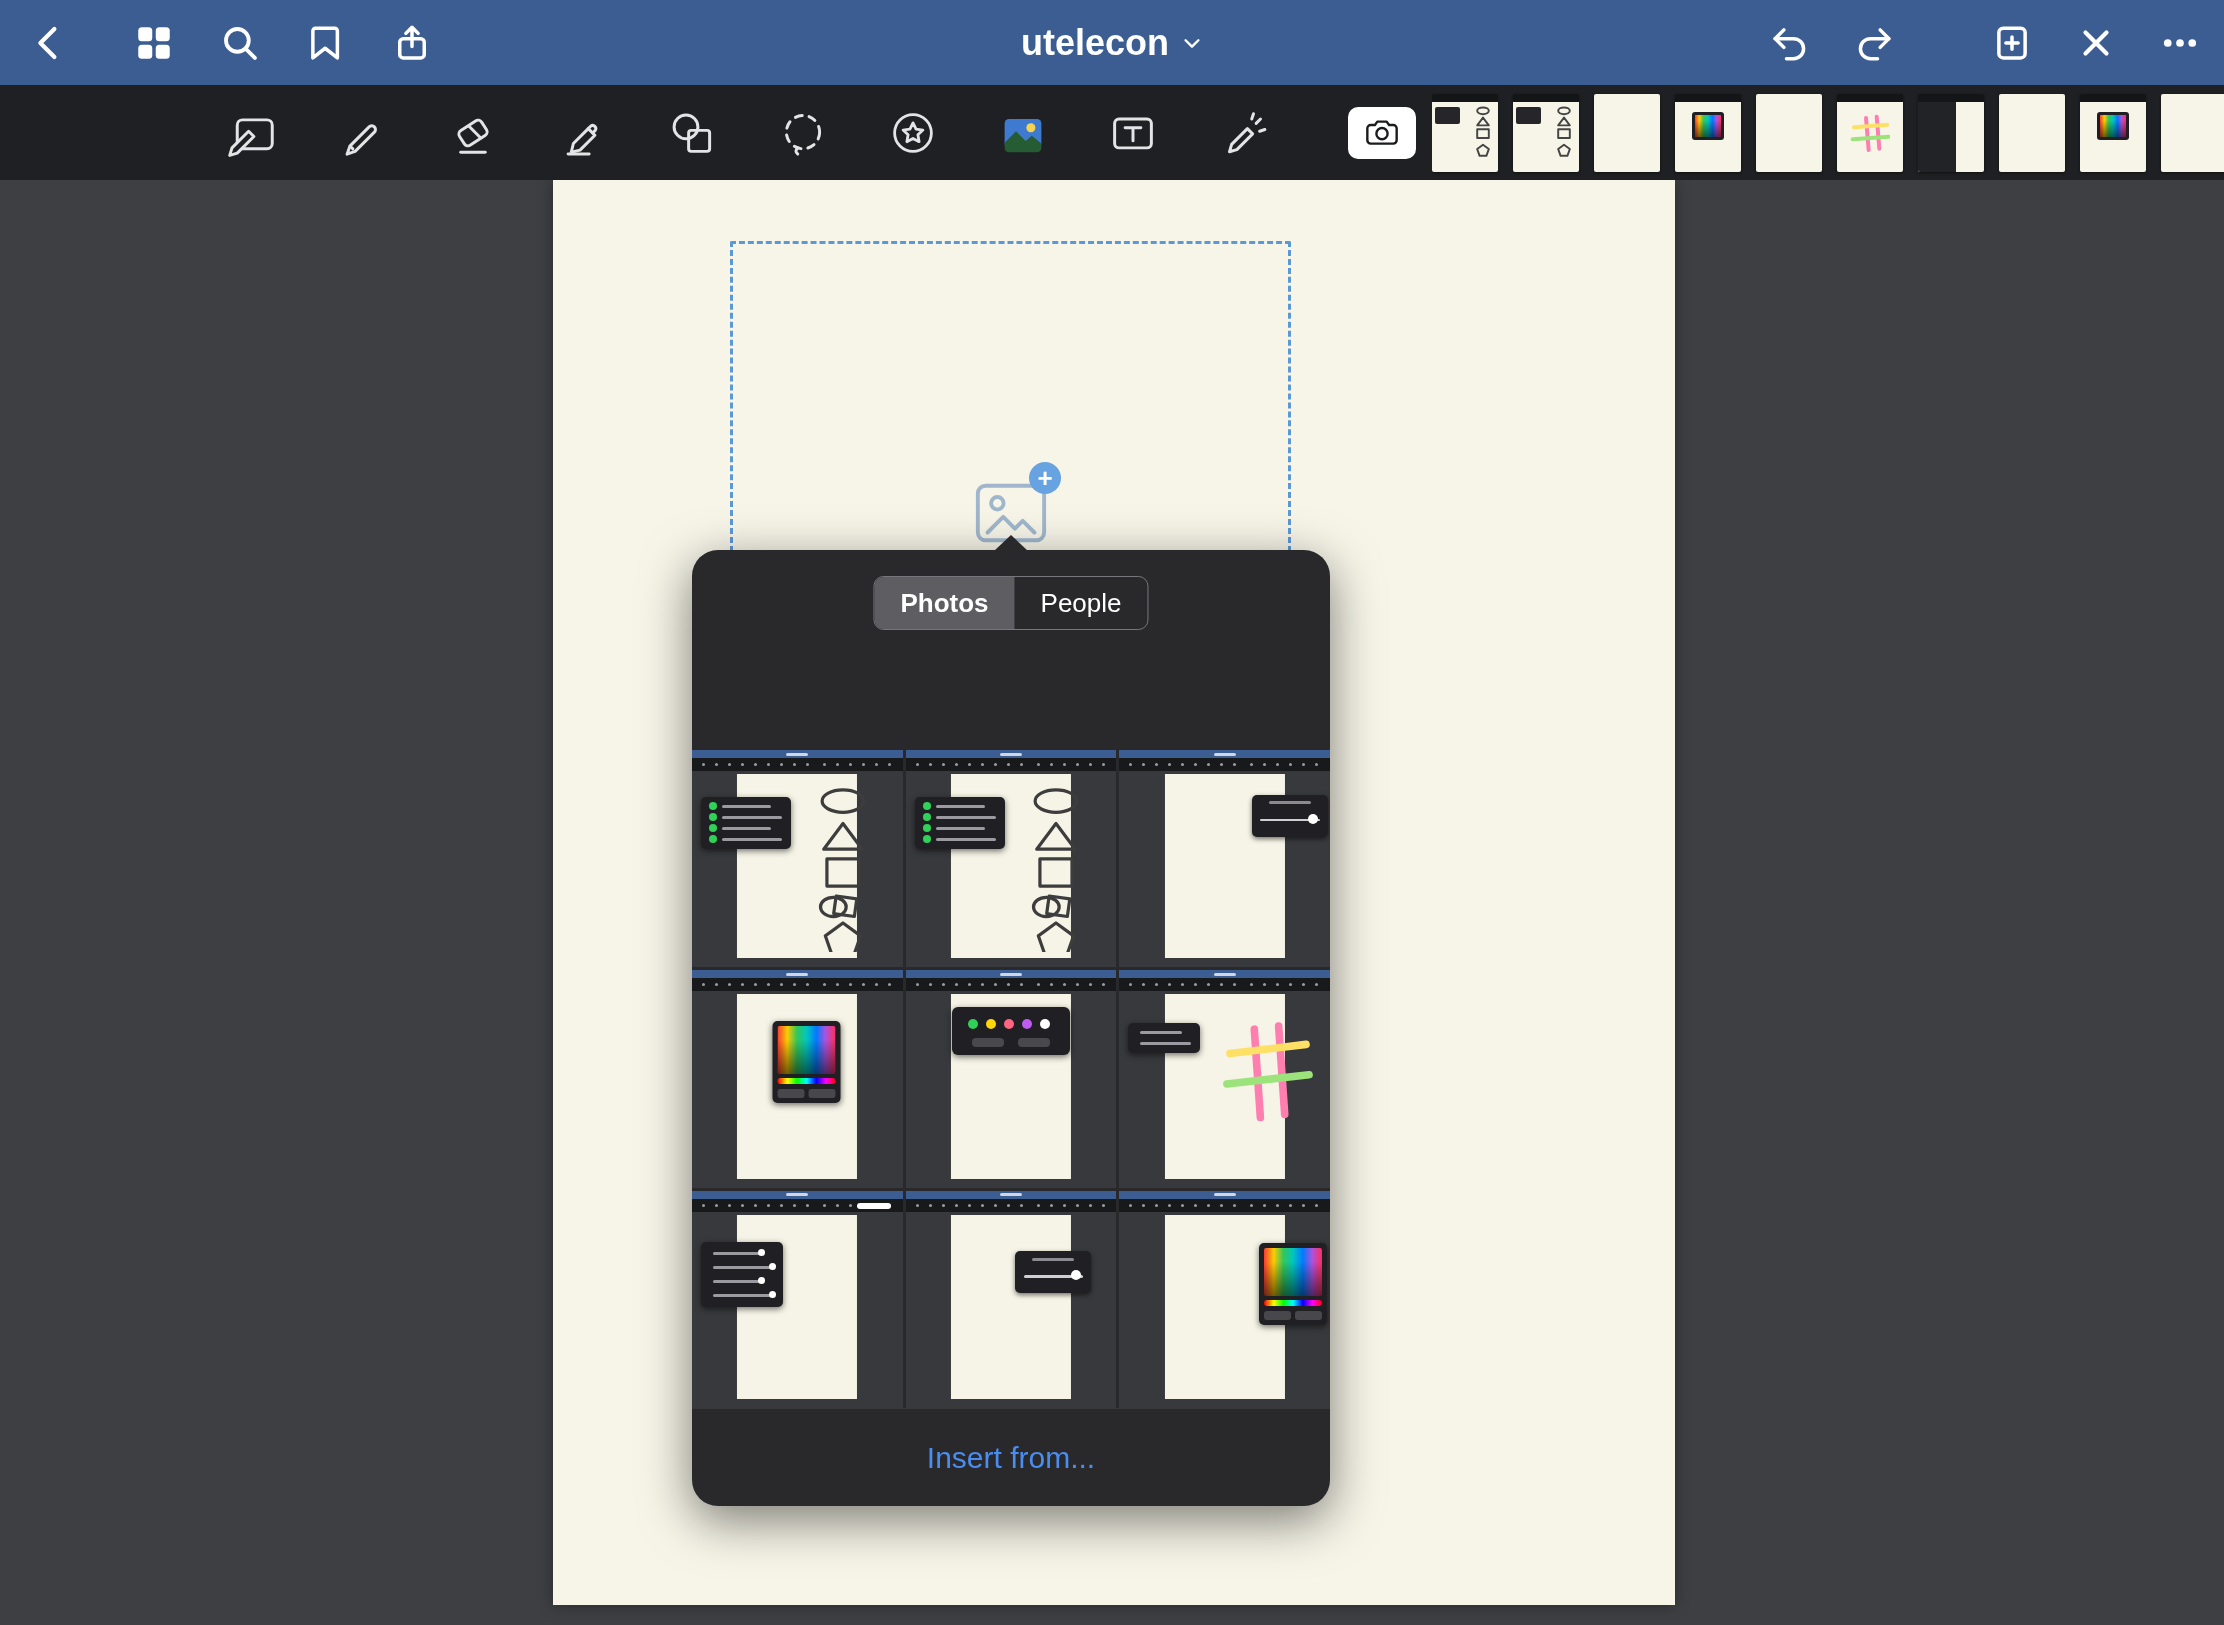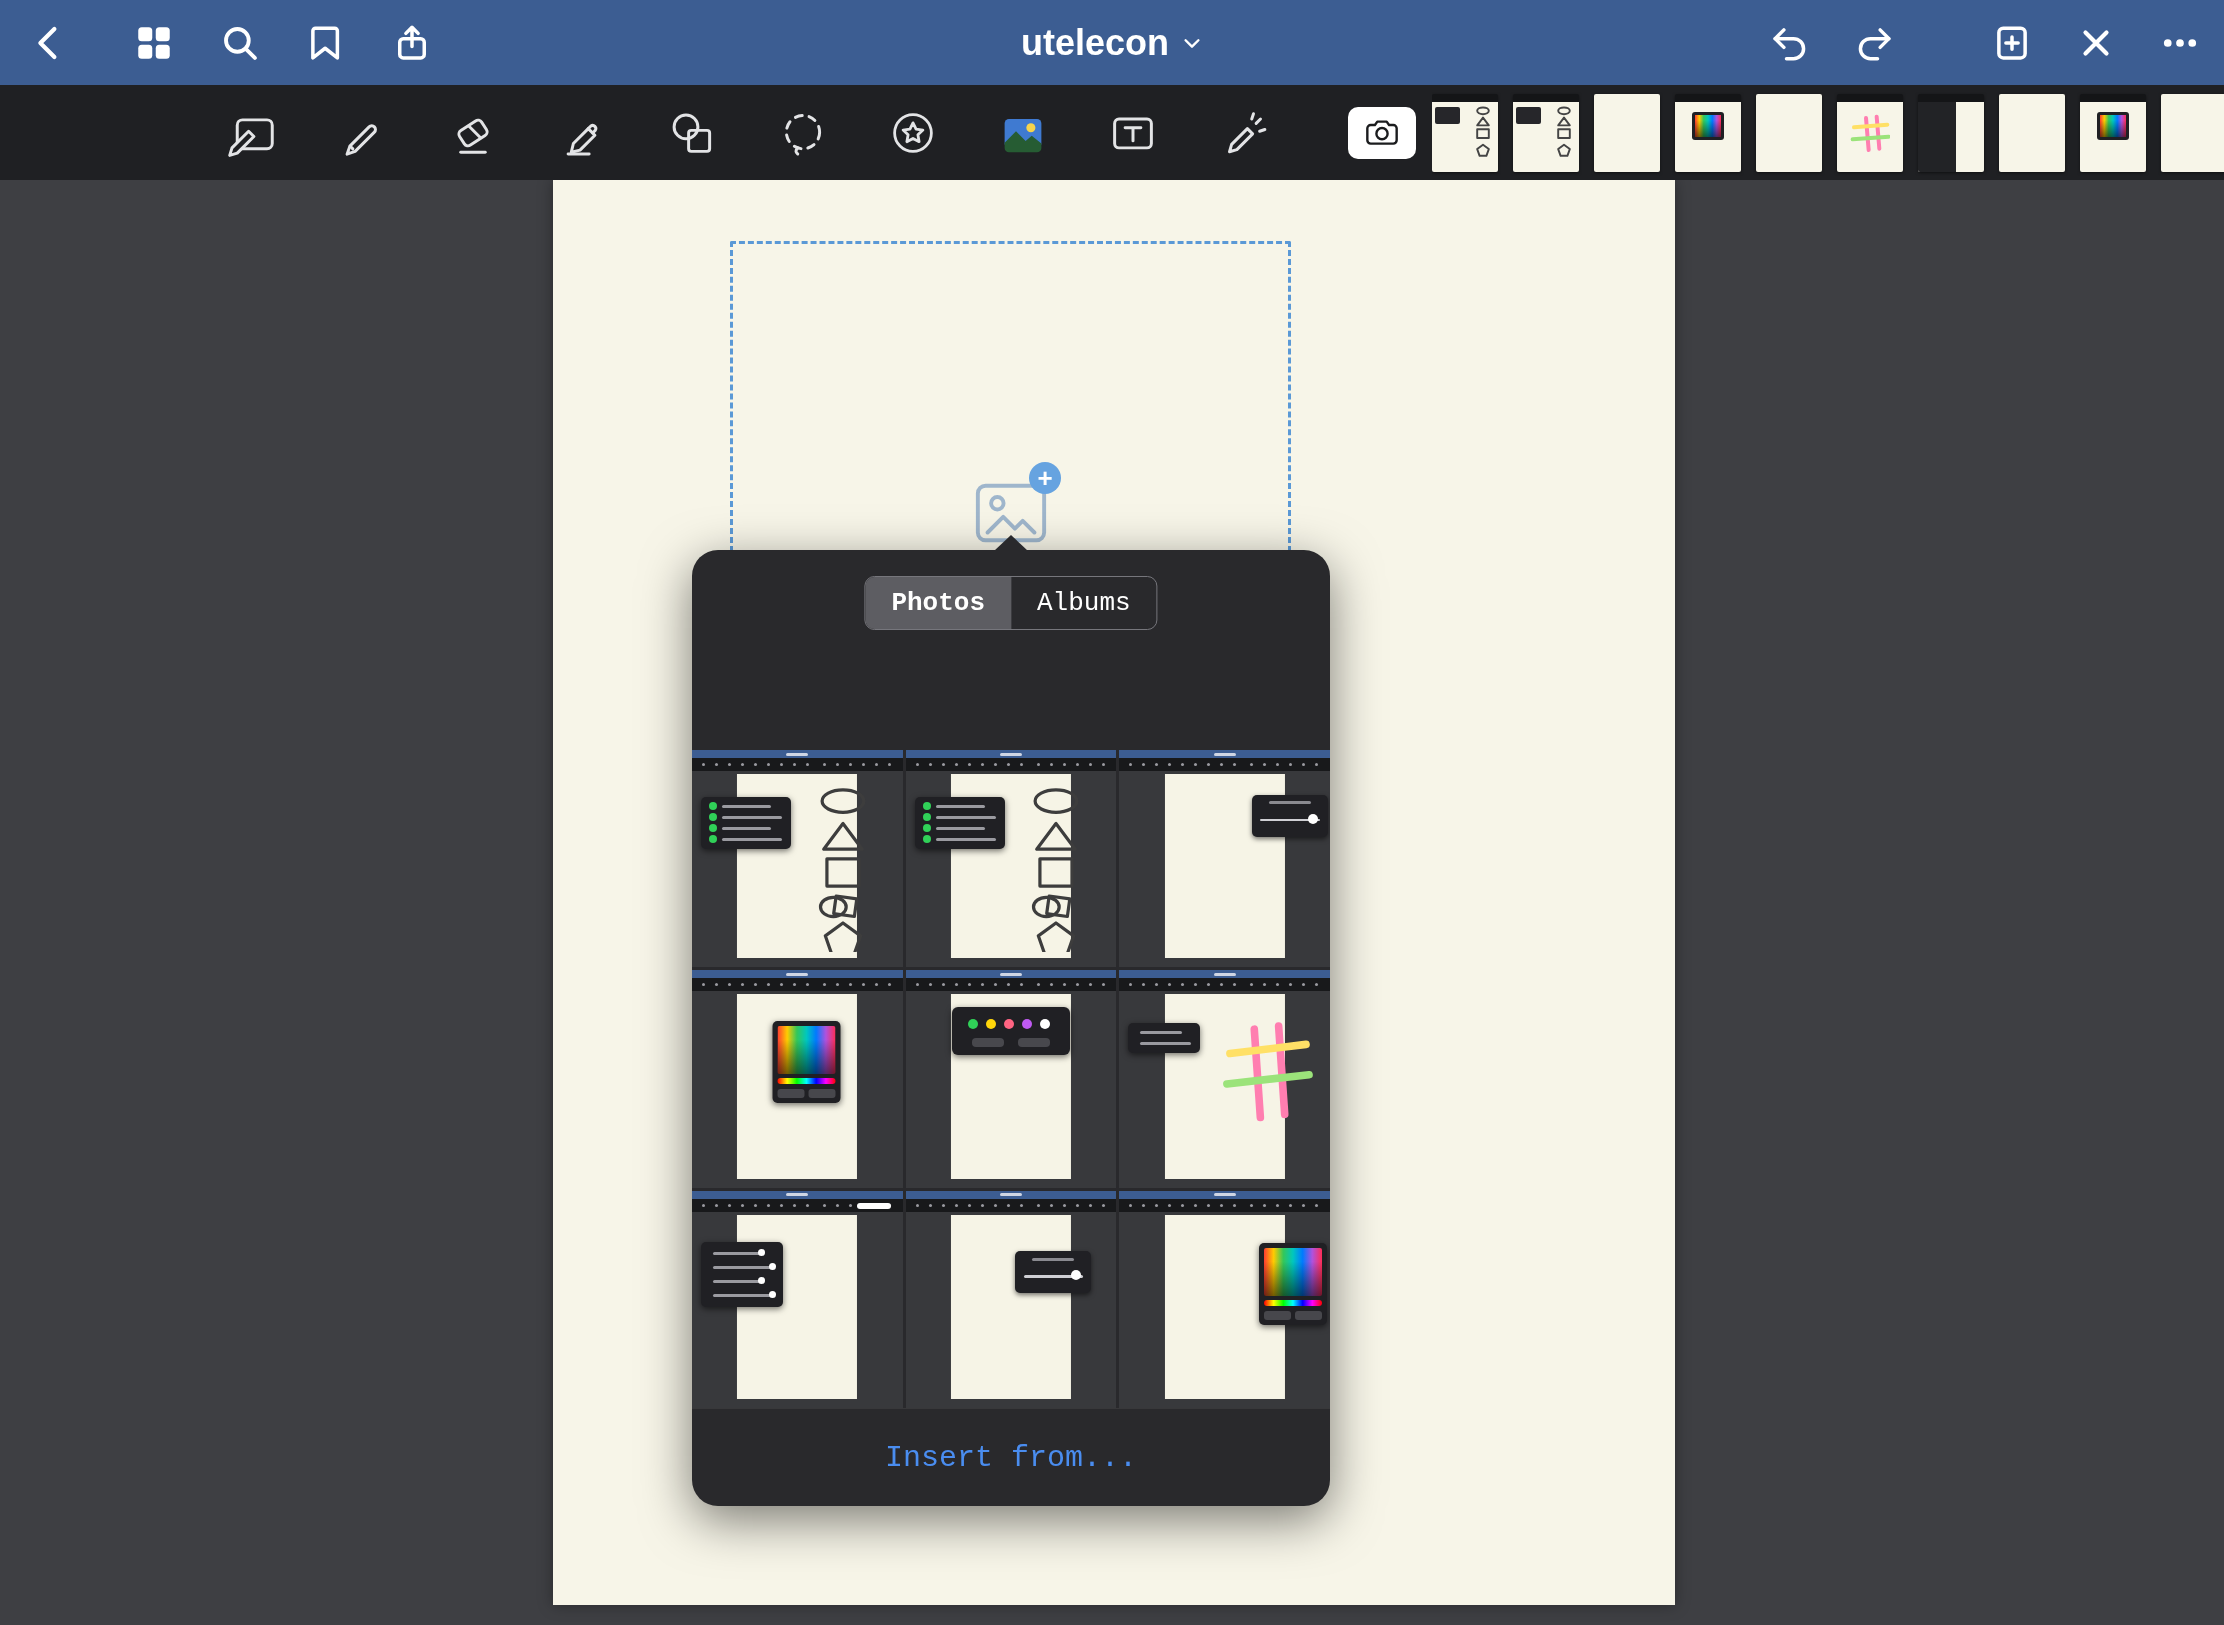--- a/index.html
+++ b/index.html
@@ -1,18 +1,18 @@
 <!DOCTYPE html>
 <html><head>
 <meta charset="utf-8">
 <style>
   * { margin:0; padding:0; box-sizing:border-box; }
   html,body { width:2224px; height:1625px; overflow:hidden; }
   body { font-family:"Liberation Sans","DejaVu Sans",sans-serif; background:#3e3f43; position:relative; }
-  button { font-family:Liberation Mono, monospace; background:none; border:none; cursor:pointer; }
+  button { font-family:Liberation Sans, sans-serif; background:none; border:none; cursor:pointer; }
 
   
   .topbar { position:absolute; left:0; top:0; width:2224px; height:85px; background:#3c5d92;
             display:flex; align-items:center; z-index:30; }
   .tb-left { display:flex; align-items:center; gap:30px; padding-left:22px; }
   .tb-back { margin-right:18px; }
   .icon-btn { width:56px; height:56px; display:flex; align-items:center; justify-content:center; }
   .icon-btn svg { width:42px; height:42px; }
   .tb-title { position:absolute; left:50%; top:0; height:85px; transform:translateX(-50%);
               display:flex; align-items:center; gap:12px; color:#fff; }
@@ -375,21 +375,21 @@
           </svg>
         <span class="plus-badge">+</span>
       </div>
     </div>
   </div>
 
   <div class="popup">
     <div class="caret"></div>
     <div class="segmented">
       <button class="seg selected">Photos</button>
-      <button class="seg">Albums</button>
+      <button class="seg">People</button>
     </div>
     <div class="grid" id="photoGrid">
         <div class="tile">
           <div class="mini-topbar"></div>
           <div class="mini-toolbar"></div>
           <div class="mini-canvas">
             <div class="mini-page"></div>
             <div class="m-menu">
               <i></i>
               <i></i>

